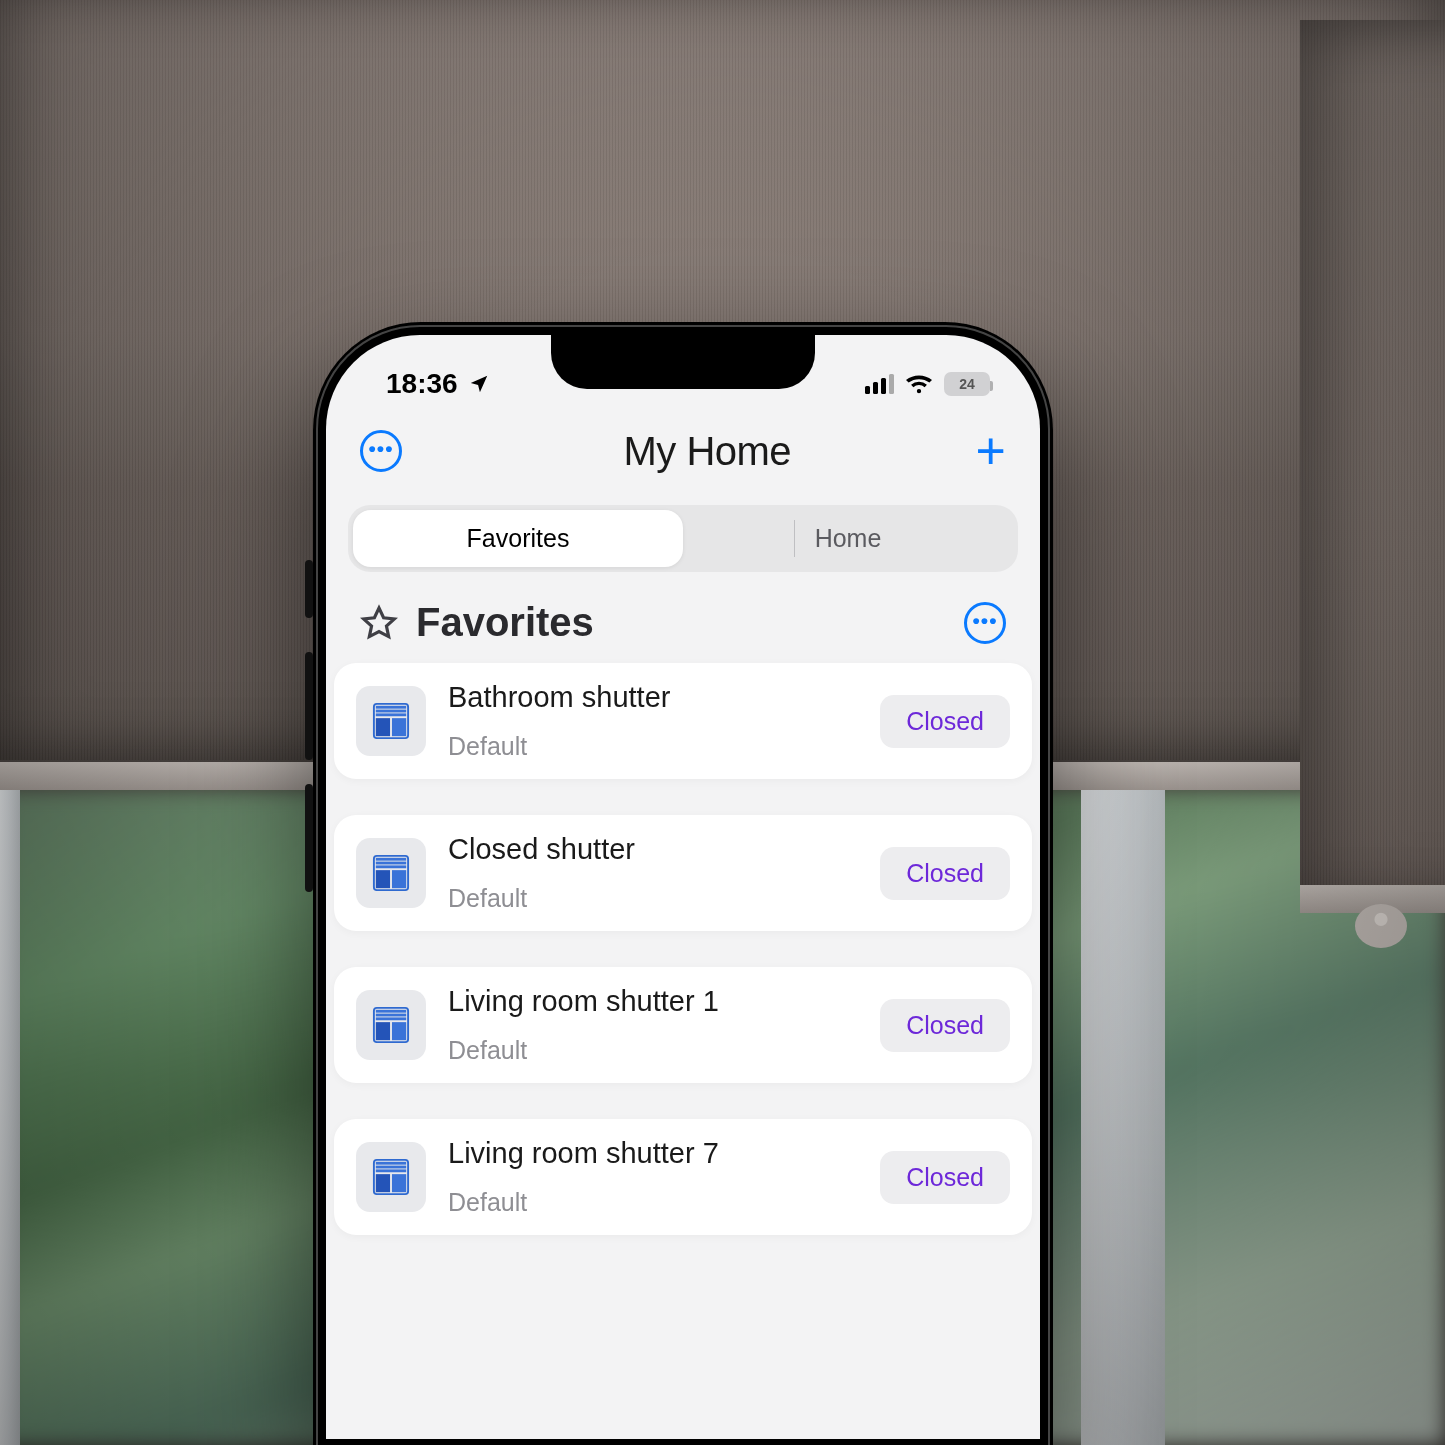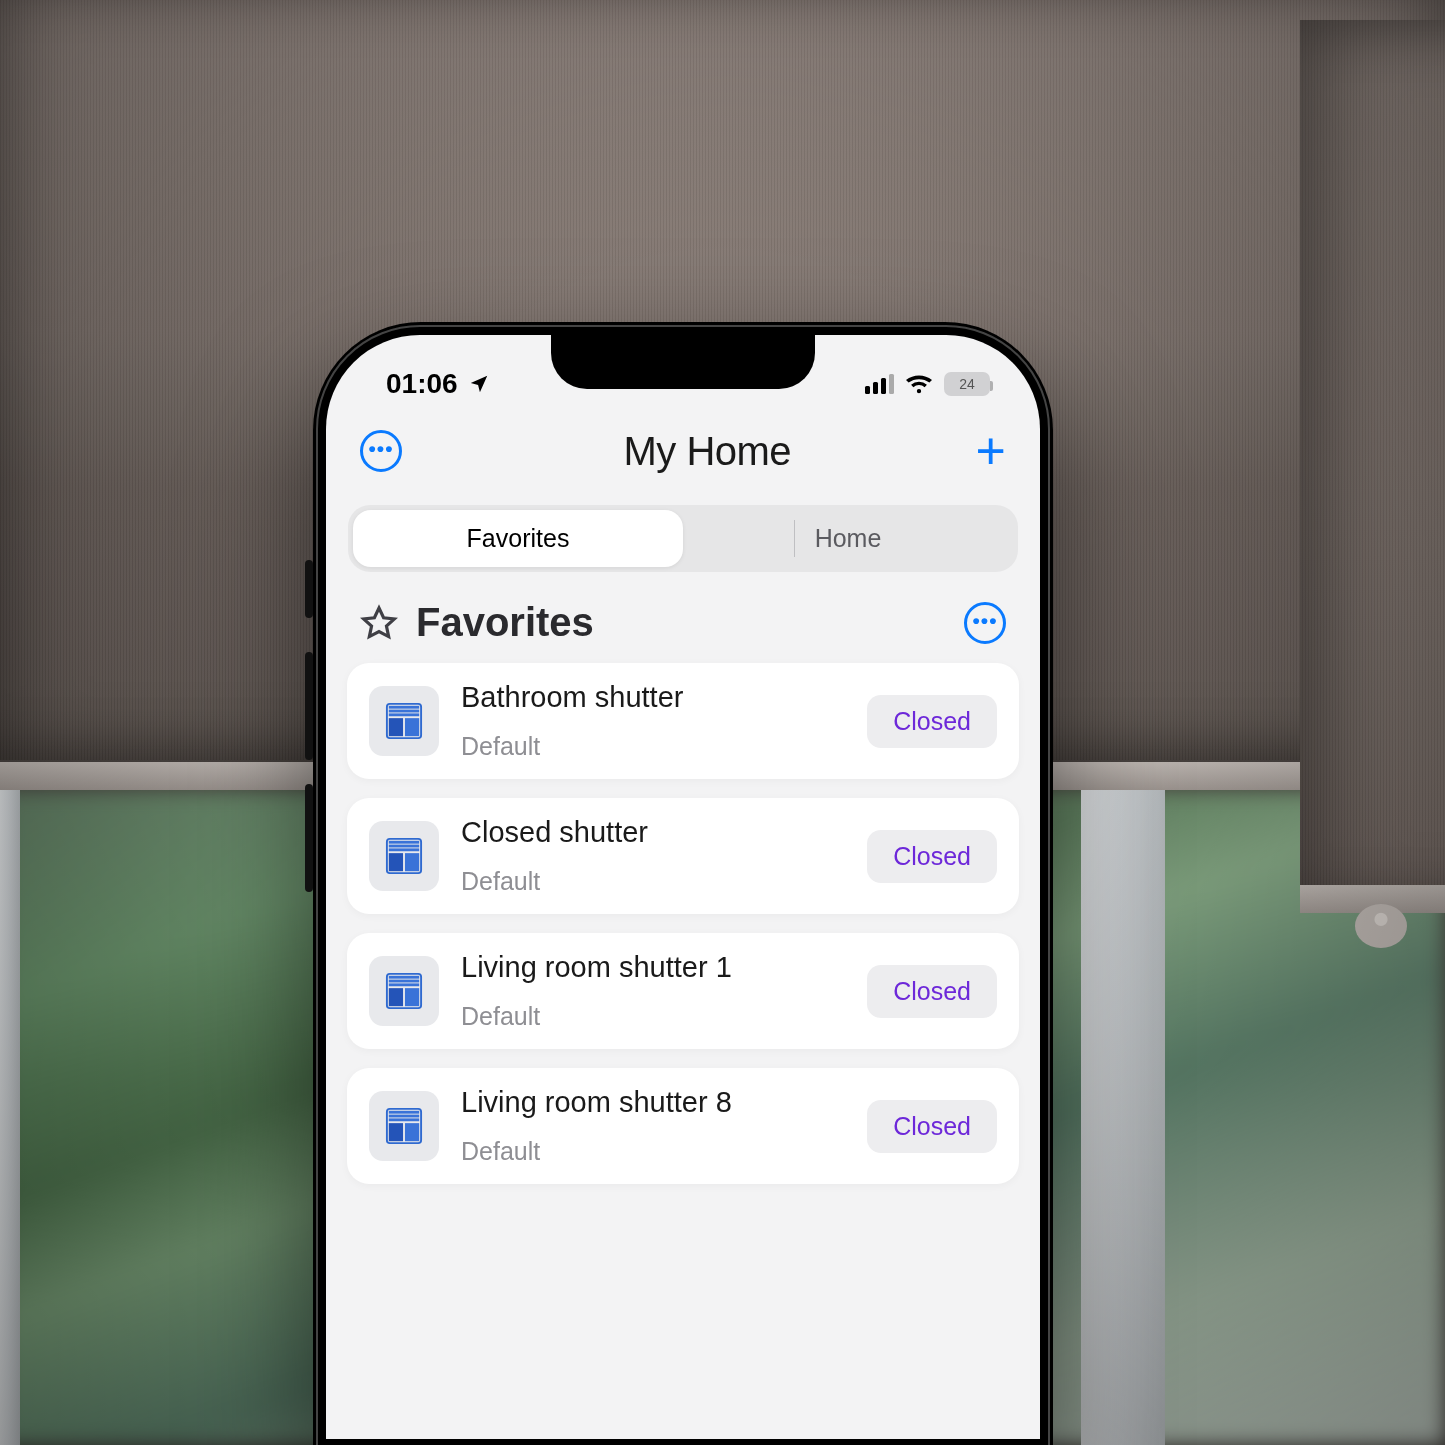--- a/index.html
+++ b/index.html
@@ -112,21 +112,21 @@
     display: flex; align-items: flex-end; gap: 3px;
   }
   .cell i { width: 5px; background: #000; border-radius: 1.5px; }
   .cell i:nth-child(1){height:8px} .cell i:nth-child(2){height:12px}
   .cell i:nth-child(3){height:16px} .cell i:nth-child(4){height:20px; background:#aaa;}
   .battery {
     position: relative; width: 46px; height: 24px;
     border: 2px solid #0000; border-radius: 7px;
     background: #d1d1d3;
     display: flex; align-items: center; justify-content: center;
-    font-size: 14px; font-weight: 400; color: #555;
+    font-size: 14px; font-weight: 700; color: #555;
   }
   .battery::after {
     content: ""; position: absolute; right: -5px; top: 7px;
     width: 3px; height: 10px; background: #b0b0b1; border-radius: 0 2px 2px 0;
   }
 
   
   .header {
     display: flex; align-items: center; justify-content: space-between;
     padding: 12px 34px 28px 34px;
@@ -170,21 +170,21 @@
   
   .section-hdr {
     display: flex; align-items: center; justify-content: space-between;
     padding: 0 34px 18px 34px;
   }
   .section-hdr .ttl { display: flex; align-items: center; gap: 18px; }
   .section-hdr .ttl h2 { font-size: 40px; font-weight: 700; color: #2a2a2e; }
   .star { width: 38px; height: 38px; color: #3f3f45; }
 
   
-  .cards { padding: 0 21px; display: flex; flex-direction: column; gap: 19px; }
+  .cards { padding: 0 8px; display: flex; flex-direction: column; gap: 36px; }
   .card {
     background: #fff;
     border-radius: 22px;
     padding: 18px 22px;
     display: flex; align-items: center; gap: 22px;
     box-shadow: 0 2px 8px rgba(0,0,0,0.04);
     cursor: pointer;
   }
   .device-icon {
     width: 70px; height: 70px;
@@ -223,21 +223,21 @@
 <div class="phone">
   <div class="sidebtn l1"></div>
   <div class="sidebtn l2"></div>
   <div class="sidebtn l3"></div>
 
   <div class="screen">
     <div class="notch"></div>
 
     <div class="status">
       <div class="left">
-        <span>01:06</span>
+        <span>18:36</span>
         <svg width="22" height="22" viewBox="0 0 24 24">
           <path d="M3 11 L21 3 L13 21 L11 13 Z" fill="#000"></path>
         </svg>
       </div>
       <div class="right">
         <div class="cell">
           <i></i>
             <i></i>
             <i></i>
             <i></i>
@@ -338,21 +338,21 @@
           <svg viewBox="0 0 40 40">
             <rect x="2" y="2" width="36" height="36" rx="3" fill="none" stroke="#2f6ad0" stroke-width="2"></rect>
             <rect x="4" y="4" width="32" height="3" fill="#3a73d8"></rect>
             <rect x="4" y="8" width="32" height="3" fill="#3a73d8"></rect>
             <rect x="4" y="12" width="32" height="3" fill="#3a73d8"></rect>
             <rect x="4" y="17" width="15" height="19" fill="#2454b8"></rect>
             <rect x="21" y="17" width="15" height="19" fill="#3a73d8"></rect>
           </svg>
         </div>
         <div class="label">
-          <div class="name">Living room shutter 8</div>
+          <div class="name">Living room shutter 7</div>
           <div class="sub">Default</div>
         </div>
         <div class="status-chip">Closed</div>
       </div>
 
     </div>
   </div>
 </div>
 
 </body></html>

